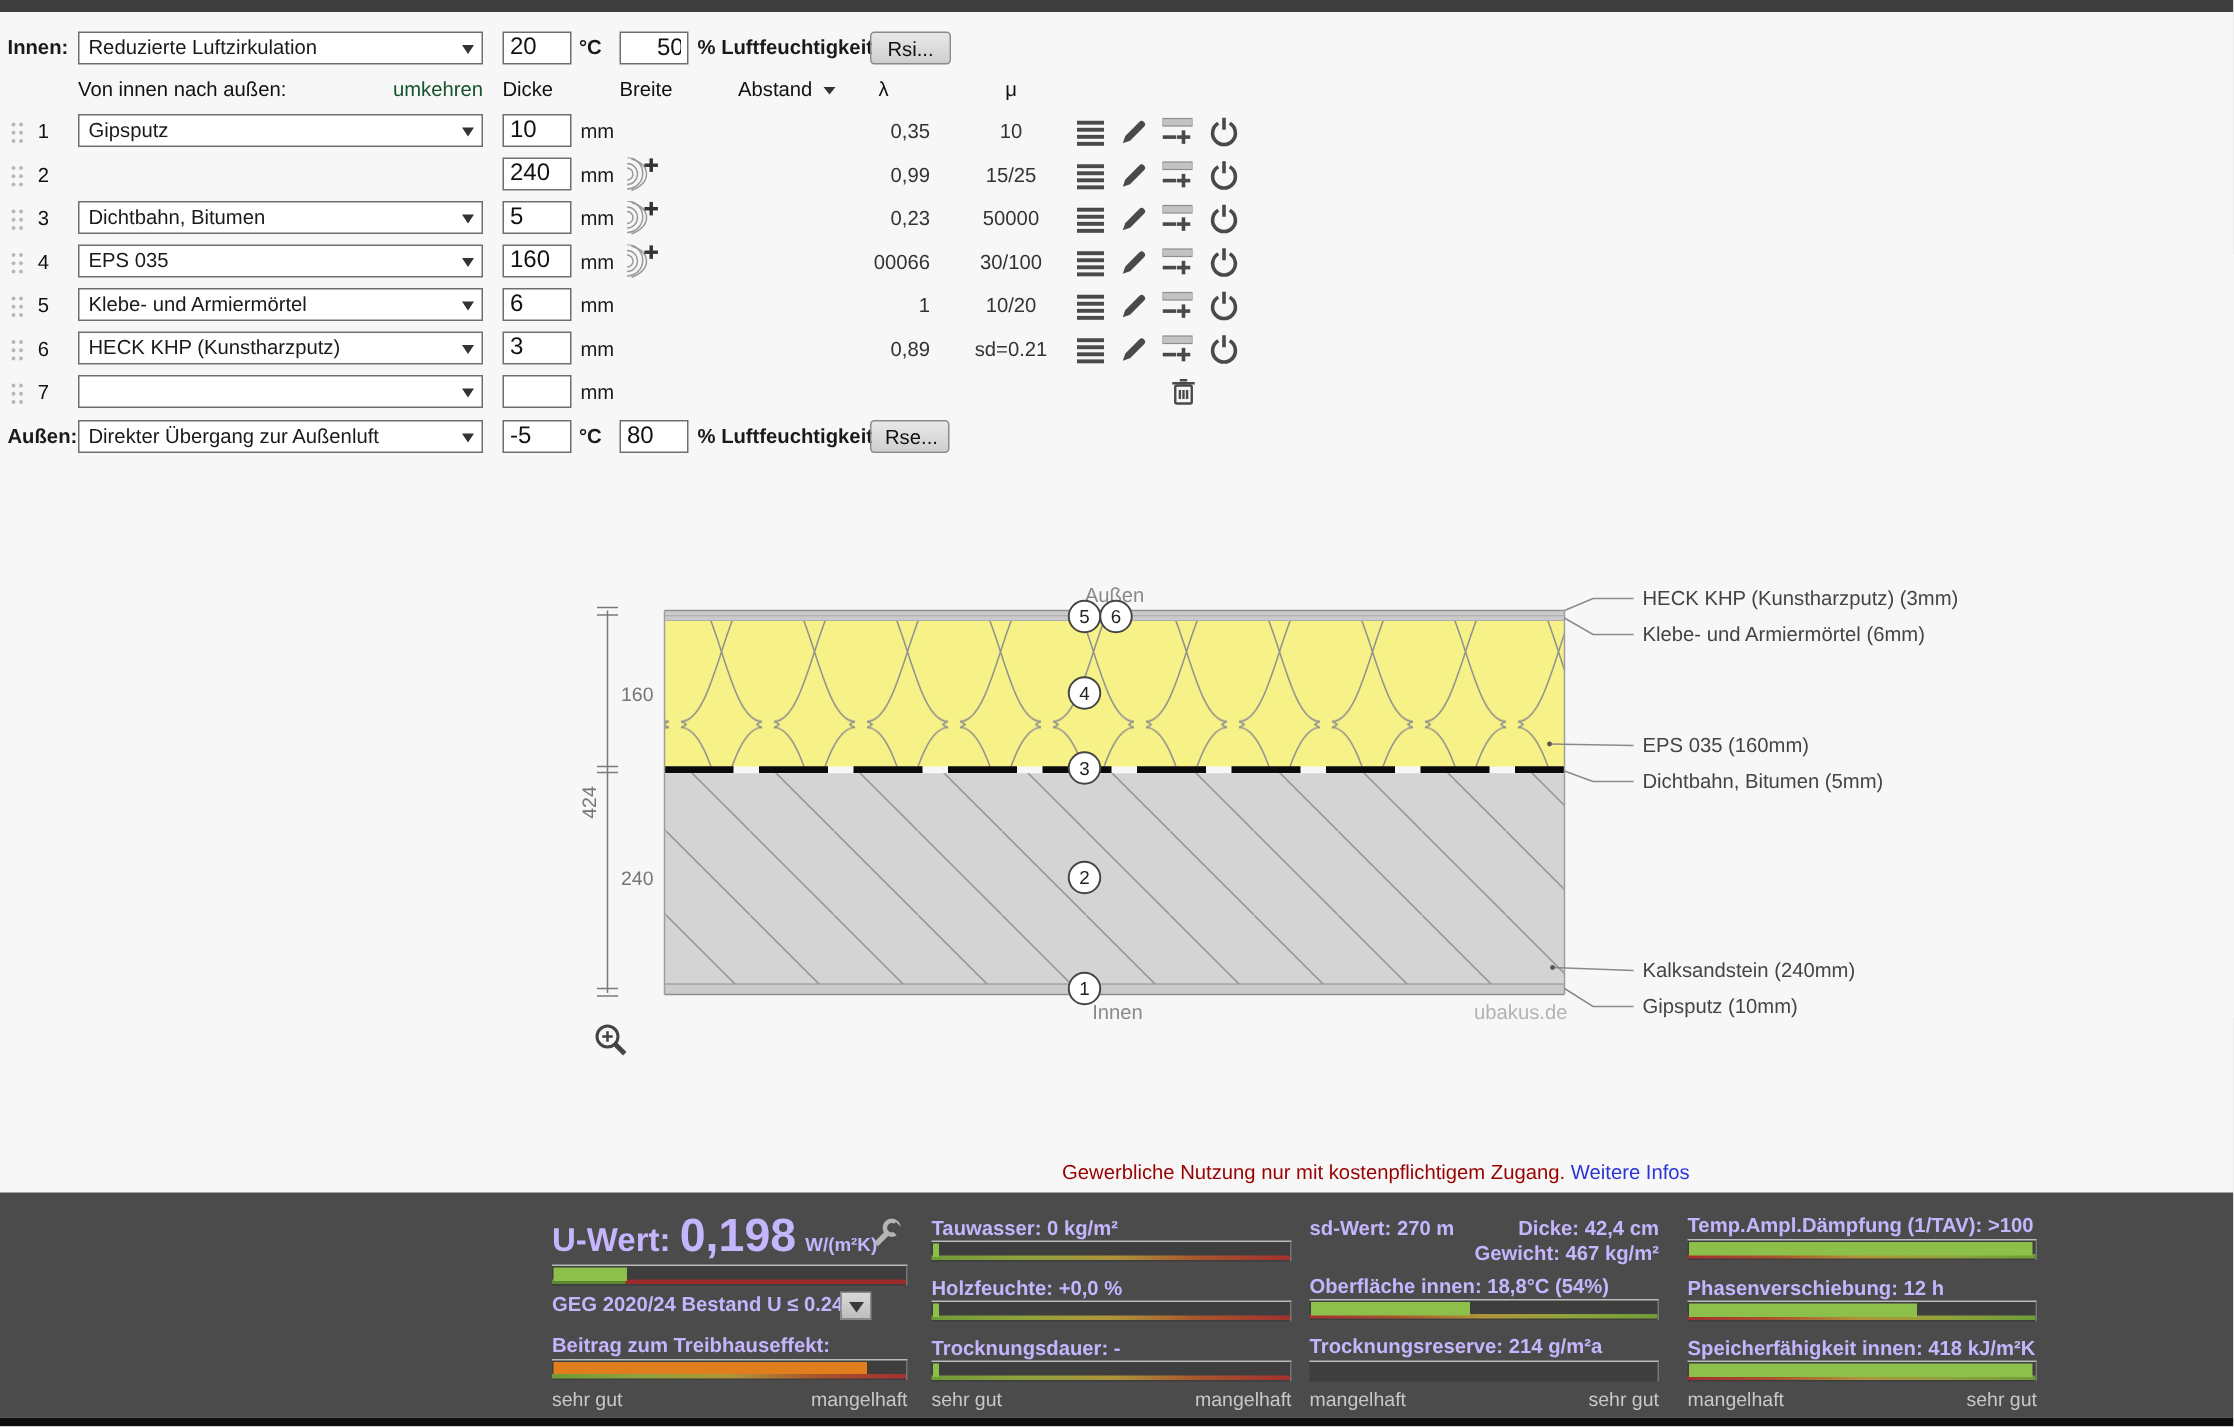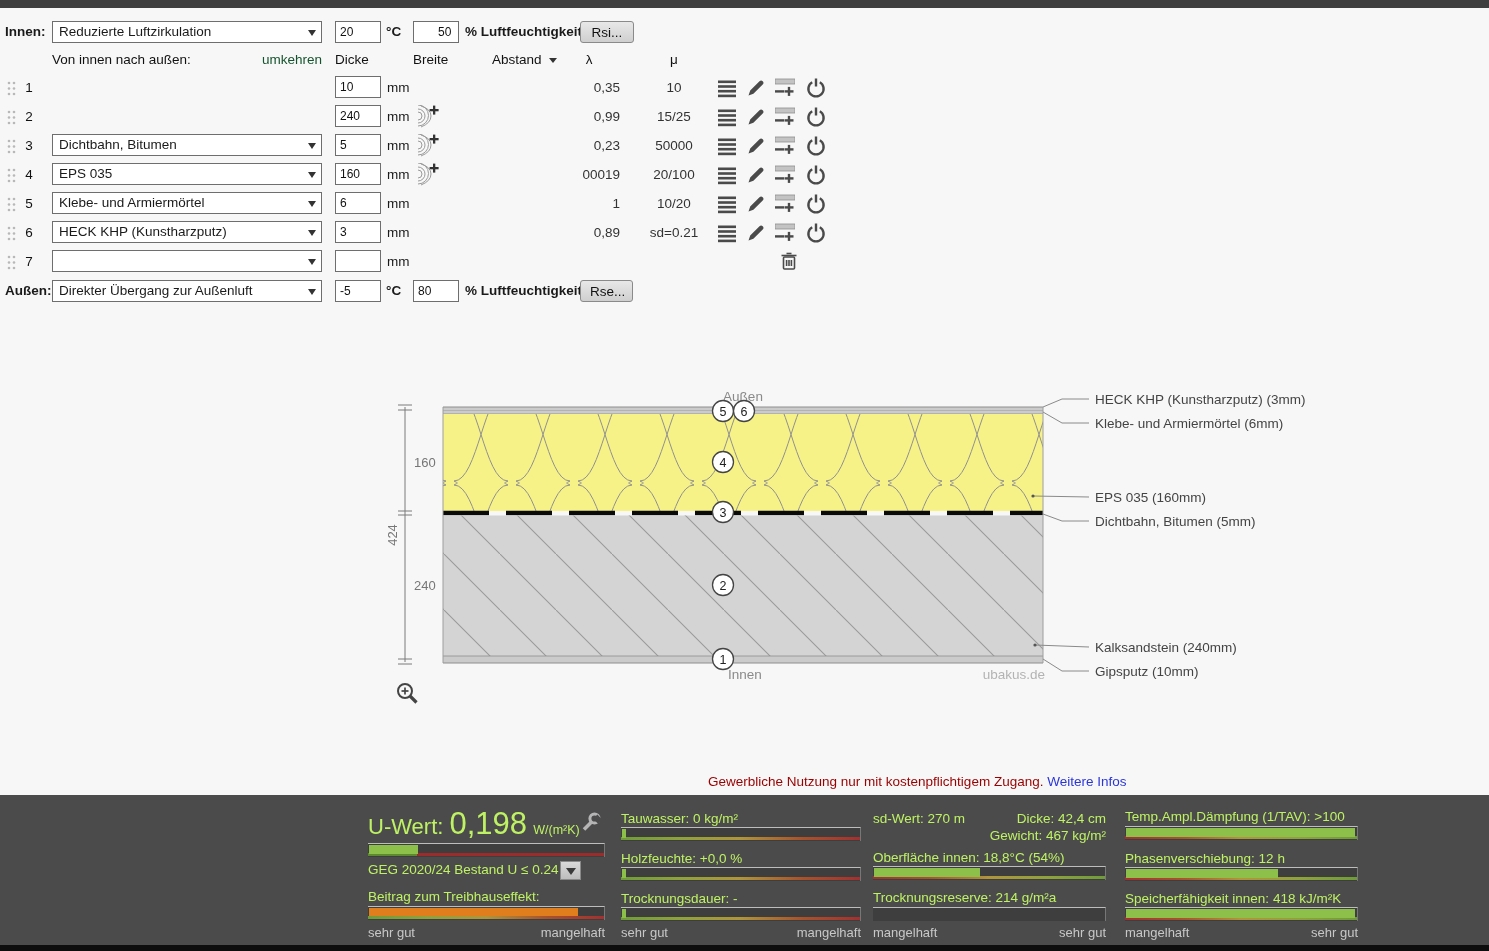--- a/index.html
+++ b/index.html
@@ -15,35 +15,35 @@
   .hdr{position:absolute; white-space:nowrap; font-size:13.5px; color:#111;}
   
   .topbar{position:absolute; left:0; top:0; width:100%; height:8px; background:#3f3f3f;}
   .botbar{position:absolute; left:0; top:945px; width:100%; height:6px; background:#0d0d0d;}
   
   .sel{position:absolute; height:22px; background:#fff; border:1px solid #6e6e6e;
        padding:0 22px 0 6px; line-height:20px; white-space:nowrap; overflow:hidden; cursor:default;}
   .sel .arr{position:absolute; right:5px; top:8px; width:0; height:0;
        border-left:4.5px solid transparent; border-right:4.5px solid transparent; border-top:6px solid #333;}
   .inp{position:absolute; height:22px; width:46px; border:1px solid #6e6e6e; background:#fff;
-       padding:0 4px; font-family:inherit; font-size:12px; color:#111;}
+       padding:0 4px; font-family:inherit; font-size:16px; color:#111;}
   .btn{position:absolute; height:22px; background:linear-gradient(#e8e8e8,#cfcfcf); border:1px solid #8a8a8a;
        border-radius:3px; font-family:inherit; font-size:13.5px; color:#111; padding:0 9px; cursor:pointer;}
   .link{color:#14532d; text-decoration:none; cursor:pointer;}
   .lrow{position:absolute; left:0; width:860px; height:24px;}
   .rownum{position:absolute; left:22px; width:14px; top:0; line-height:24px; text-align:center; color:#111;}
   .mm{position:absolute; left:387px; top:0; line-height:24px;}
   .lam{position:absolute; left:558px; width:62px; top:0; line-height:24px; text-align:right; color:#333;}
   .mu{position:absolute; left:638px; width:72px; top:0; line-height:24px; text-align:center; color:#333;}
   .ric{position:absolute; top:2px; width:20px; height:20px; cursor:pointer;}
   .handle{position:absolute; left:7px; top:5px; width:9px; height:15px; cursor:grab;}
   .subdiv{position:absolute; left:417px; top:0; width:23px; height:23px; cursor:pointer;}
   
   .panel{position:absolute; left:0; top:795px; width:100%; height:150px; background:#4b4b4b;}
-  .ptxt{position:absolute; white-space:nowrap; color:#bef264; font-size:13.5px;}
+  .ptxt{position:absolute; white-space:nowrap; color:#c4b5fd; font-size:13.5px;font-weight:bold;}
   .pfoot{position:absolute; white-space:nowrap; color:#c8c8c8; font-size:13px;}
   .bar{position:absolute; height:14px; background:#3e3e3e; border-top:1px solid #bdbdbd; border-right:1px solid #777;}
   .bar .fill{position:absolute; left:1px; top:1px; height:9px; background:#8dc04a;}
   .bar .fill.orange{background:#e07d1d; height:8px;}
   .bar .stripe{position:absolute; left:0; bottom:1px; height:3px; width:100%;}
   .stripe.red{background:#9c2b2b;}
   .stripe.dgreen{background:#5d8a2f;}
   .stripe.grad-gr{background:linear-gradient(to right,#6f9c38,#8fa23b,#b0953a,#a8542c,#a33030);}
   .stripe.grad-rg{background:linear-gradient(to right,#a33030,#a8542c,#b0953a,#8fa23b,#6f9c38);}
   .ddbtn{position:absolute; width:21px; height:19px; background:linear-gradient(#d9d9d9,#bdbdbd);
@@ -90,20 +90,23 @@
         <g fill="#b8b8b8">
           <circle cx="2" cy="2" r="1.3"></circle>
           <circle cx="7" cy="2" r="1.3"></circle>
           <circle cx="2" cy="7.5" r="1.3"></circle>
           <circle cx="7" cy="7.5" r="1.3"></circle>
           <circle cx="2" cy="13" r="1.3"></circle>
           <circle cx="7" cy="13" r="1.3"></circle>
         </g>
       </svg>
     <span class="rownum">1</span>
+    <div class="sel" style="left:52px; top:0; width:270px">
+      <span>Gipsputz</span><span class="arr"></span>
+    </div>
     <input class="inp" style="left: 335px; top: 0px;" value="10">
     <span class="mm">mm</span>
     <span class="lam">0,35</span>
     <span class="mu">10</span>
     <svg class="ric" style="left:717px" viewBox="0 0 20 20">
         <g fill="#4a4a4a">
           <rect x="1" y="2.5" width="18" height="2.6"></rect>
           <rect x="1" y="7.2" width="18" height="2.6"></rect>
           <rect x="1" y="11.9" width="18" height="2.6"></rect>
           <rect x="1" y="16.6" width="18" height="2.6"></rect>
@@ -257,22 +260,22 @@
           <path d="M1,18 A7,7 0 0 0 8,11 A7,7 0 0 0 1,4"></path>
           <path d="M1,21 A10.5,10.5 0 0 0 11.5,10.5 A10.5,10.5 0 0 0 1,0"></path>
           <path d="M1,15 A4,4 0 0 0 5,11 A4,4 0 0 0 1,7"></path>
           <path d="M4,22 Q14,18 14,11 Q14,4 4,1"></path>
         </g>
         <g fill="#333">
           <rect x="12.6" y="4" width="9" height="2.3"></rect>
           <rect x="16" y="0.6" width="2.3" height="9"></rect>
         </g>
       </svg>
-    <span class="lam">00019</span>
-    <span class="mu">20/100</span>
+    <span class="lam">00066</span>
+    <span class="mu">30/100</span>
     <svg class="ric" style="left:717px" viewBox="0 0 20 20">
         <g fill="#4a4a4a">
           <rect x="1" y="2.5" width="18" height="2.6"></rect>
           <rect x="1" y="7.2" width="18" height="2.6"></rect>
           <rect x="1" y="11.9" width="18" height="2.6"></rect>
           <rect x="1" y="16.6" width="18" height="2.6"></rect>
         </g>
       </svg>
     <svg class="ric" style="left:746px" viewBox="0 0 20 20">
         <path d="M2.5,17.5 L4.2,12.6 L13.5,3.3 a2.2,2.2 0 0 1 3.2,3.2 L7.4,15.8 Z" fill="#4a4a4a"></path>

